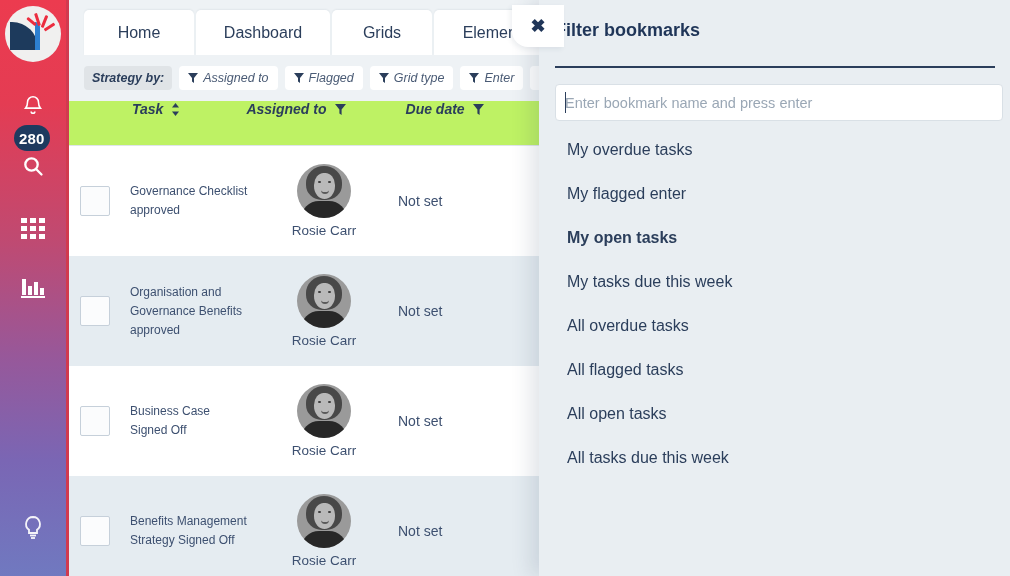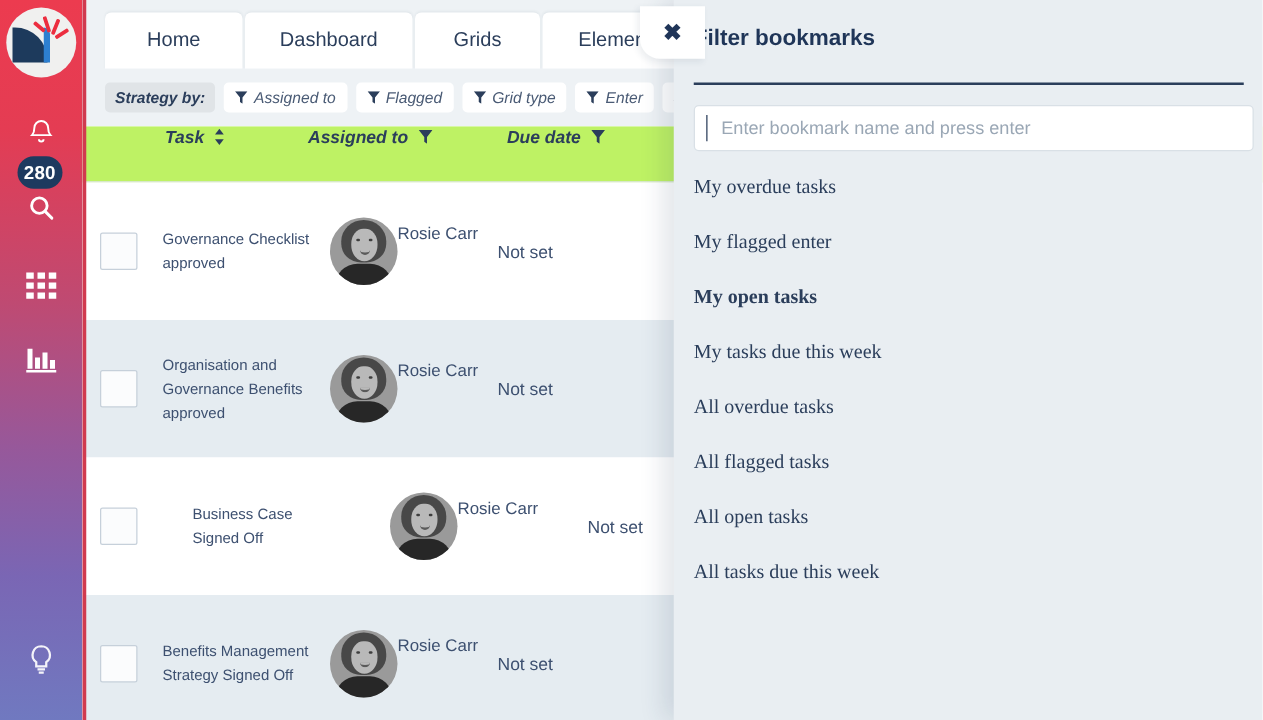--- a/index.html
+++ b/index.html
@@ -142,21 +142,21 @@
     margin-left: 14px; width: 30px; height: 30px;
     background: #fbfcfd; border: 1px solid #c6d0da; border-radius: 2px;
     flex: 0 0 auto;
   }
   .c-task {
     width: 120px; margin-left: 20px;
     color: #3d5070; font-size: 12px; line-height: 19px;
   }
   .c-assigned {
     width: 120px; margin-left: 14px;
-    display: flex; flex-direction: row; align-items: flex-start;
+    display: flex; flex-direction: column; align-items: center;
   }
   .avatar {
     width: 54px; height: 54px; border-radius: 50%;
     overflow: hidden; position: relative;
     background: #9a9a9a;
     filter: grayscale(100%);
   }
   .avatar .hair {
     position: absolute; left: 9px; top: 2px;
     width: 36px; height: 34px; border-radius: 50% 50% 44% 44%;
@@ -209,31 +209,31 @@
   }
   .panel-rule {
     position: absolute; left: 16px; top: 66px;
     width: 440px; height: 0;
     border-top: 2px solid #2b3e5b;
   }
   .bm-input {
     position: absolute; left: 16px; top: 84px;
     width: 448px; height: 37px;
     background: #ffffff; border: 1px solid #d9e0e6; border-radius: 4px;
-    padding: 0 21px;
+    padding: 0 9px;
     font-family: "Liberation Sans", sans-serif;
     font-size: 14.5px; color: #2b3e5b;
     outline: none;
   }
   .bm-input::placeholder { color: #9aa7b5; }
   .caret {
     position: absolute; left: 26px; top: 92px;
     width: 1px; height: 21px; background: #2b3e5b; z-index: 3;
   }
-  .bm-list { position: absolute; left: 16px; top: 128px; width: 440px; font-family: Liberation Serif, serif; }
+  .bm-list { position: absolute; left: 28px; top: 128px; width: 440px; }
   .bm-item {
     height: 44px; display: flex; align-items: center;
     color: #2b3e5b; font-size: 16px;
   }
   .bm-item.selected { font-weight: bold; }
 
   
   .closebtn {
     position: absolute; left: 512px; top: 5px;
     width: 52px; height: 42px;
@@ -415,21 +415,21 @@
               <span class="eye r"></span>
             <span class="smile"></span>
               <span class="neck"></span>
               <span class="body"></span>
           </span>
           <span class="avatar-name">Rosie Carr</span>
         </span>
         <span class="c-due">Not set</span>
       </div>
 
-      <div class="trow odd" style="height:110px;gap:24px;">
+      <div class="trow odd" style="height:110px;">
         <span class="cb"></span>
         <span class="c-task">Business Case Signed Off</span>
         <span class="c-assigned">
           <span class="avatar">
             <span class="hair"></span>
               <span class="face"></span>
             <span class="eye l"></span>
               <span class="eye r"></span>
             <span class="smile"></span>
               <span class="neck"></span>

